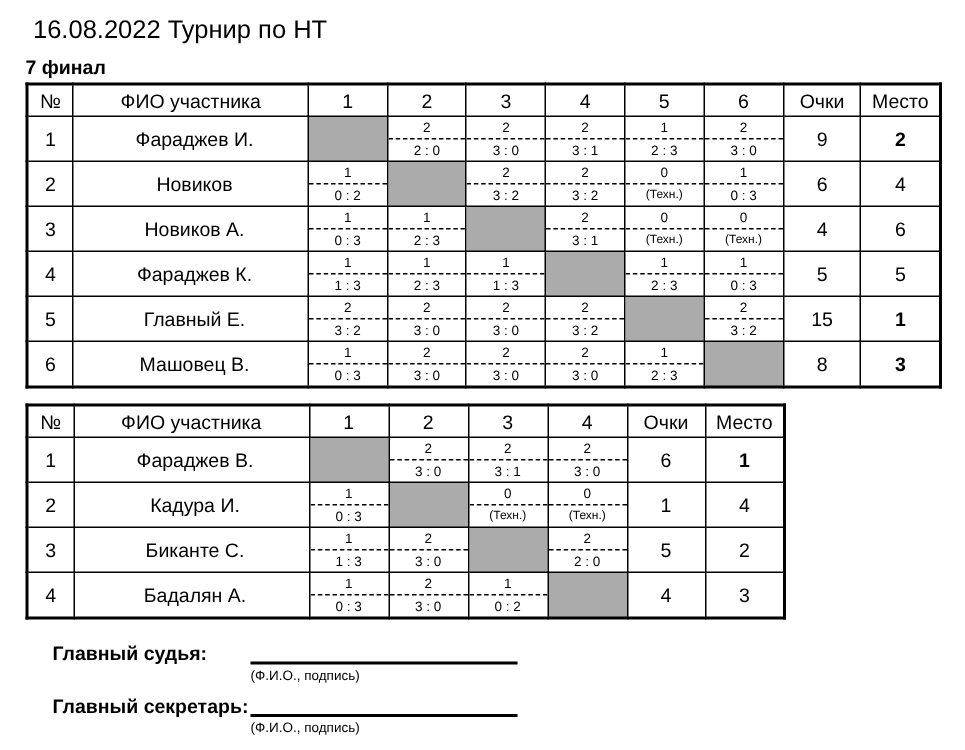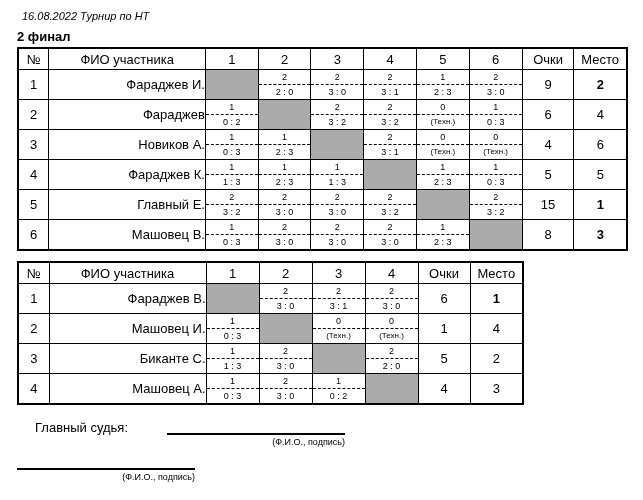--- a/index.html
+++ b/index.html
@@ -1,45 +1,45 @@
 <!DOCTYPE html>
 <html><head>
 <meta charset="utf-8">
 <style>
   html,body{margin:0;padding:0;background:#fff;}
   body{width:643px;height:500px;font-family:"Liberation Sans",sans-serif;color:#000;overflow:hidden;}
   .page{padding:10px 15px 0 17px;}
-  .title{font-size:11px;margin-left:5px;margin-bottom:7px;font-style:italic;}
+  .title{font-size:17px;margin-left:5px;margin-bottom:7px;}
   .section-label{font-size:13px;font-weight:bold;margin:0 0 3px 0;}
   .section{margin-bottom:10px;}
   table{border-collapse:collapse;border:2px solid #000;table-layout:fixed;}
   th,td{border:1px solid #000;padding:0;text-align:center;vertical-align:middle;overflow:hidden;}
   th{font-weight:normal;font-size:13px;height:20px;}
   td{height:29px;font-size:13px;}
-  td.name{text-align:right;padding-left:5px;}
+  td.name{text-align:center;padding-left:5px;}
   td.score{vertical-align:top;}
   td.score .half{height:14px;line-height:14px;font-size:9px;}
   td.score .top{border-bottom:1px dashed #000;}
   td.score .tech{font-size:8px;}
   td.place.bold{font-weight:bold;}
   .signatures{margin-top:13px;}
   .sig-row{display:flex;align-items:flex-start;margin-bottom:6px;}
-  .sig-label{font-size:13px;font-weight:normal;margin-left:18px;width:132px;padding-top:2px;}
+  .sig-label{font-size:13px;font-weight:bold;margin-left:18px;width:132px;padding-top:2px;}
   .sig-col{width:178px;}
   .sig-line{height:15px;border-bottom:2px solid #000;}
-  .sig-caption{font-size:9px;text-align:right;padding-top:2px;}
+  .sig-caption{font-size:9px;text-align:left;padding-top:2px;}
 </style>
 </head>
 <body>
 
 <div class="page">
   <div class="title">16.08.2022 Турнир по НТ</div>
 
   <div class="section">
-    <div class="section-label">2 финал</div>
+    <div class="section-label">7 финал</div>
     <table>
         <colgroup>
           <col style="width: 31px;">
           <col style="width: 157px;">
           <col style="width: 53px;">
           <col style="width: 53px;">
           <col style="width: 53px;">
           <col style="width: 53px;">
           <col style="width: 53px;">
           <col style="width: 53px;">
@@ -83,21 +83,21 @@
             </td>
             <td class="score">
               <div class="half top">2</div>
               <div class="half">3 : 0</div>
             </td>
             <td class="points">9</td>
             <td class="place bold">2</td>
           </tr>
           <tr>
             <td class="num">2</td>
-            <td class="name">Фараджев</td>
+            <td class="name">Новиков</td>
             <td class="score">
               <div class="half top">1</div>
               <div class="half">0 : 2</div>
             </td>
             <td class="diag" style="background: rgb(171, 171, 171);"></td>
             <td class="score">
               <div class="half top">2</div>
               <div class="half">3 : 2</div>
             </td>
             <td class="score">
@@ -266,21 +266,21 @@
             </td>
             <td class="score">
               <div class="half top">2</div>
               <div class="half">3 : 0</div>
             </td>
             <td class="points">6</td>
             <td class="place bold">1</td>
           </tr>
           <tr>
             <td class="num">2</td>
-            <td class="name">Машовец И.</td>
+            <td class="name">Кадура И.</td>
             <td class="score">
               <div class="half top">1</div>
               <div class="half">0 : 3</div>
             </td>
             <td class="diag" style="background: rgb(171, 171, 171);"></td>
             <td class="score">
               <div class="half top">0</div>
               <div class="half tech">(Техн.)</div>
             </td>
             <td class="score">
@@ -304,21 +304,21 @@
             <td class="diag" style="background: rgb(171, 171, 171);"></td>
             <td class="score">
               <div class="half top">2</div>
               <div class="half">2 : 0</div>
             </td>
             <td class="points">5</td>
             <td class="place">2</td>
           </tr>
           <tr>
             <td class="num">4</td>
-            <td class="name">Машовец А.</td>
+            <td class="name">Бадалян А.</td>
             <td class="score">
               <div class="half top">1</div>
               <div class="half">0 : 3</div>
             </td>
             <td class="score">
               <div class="half top">2</div>
               <div class="half">3 : 0</div>
             </td>
             <td class="score">
               <div class="half top">1</div>
@@ -334,19 +334,20 @@
 
   <div class="signatures">
     <div class="sig-row">
       <div class="sig-label">Главный судья:</div>
       <div class="sig-col">
         <div class="sig-line"></div>
         <div class="sig-caption">(Ф.И.О., подпись)</div>
       </div>
     </div>
     <div class="sig-row">
+      <div class="sig-label">Главный секретарь:</div>
       <div class="sig-col">
         <div class="sig-line"></div>
         <div class="sig-caption">(Ф.И.О., подпись)</div>
       </div>
     </div>
   </div>
 </div>
 
 </body></html>

